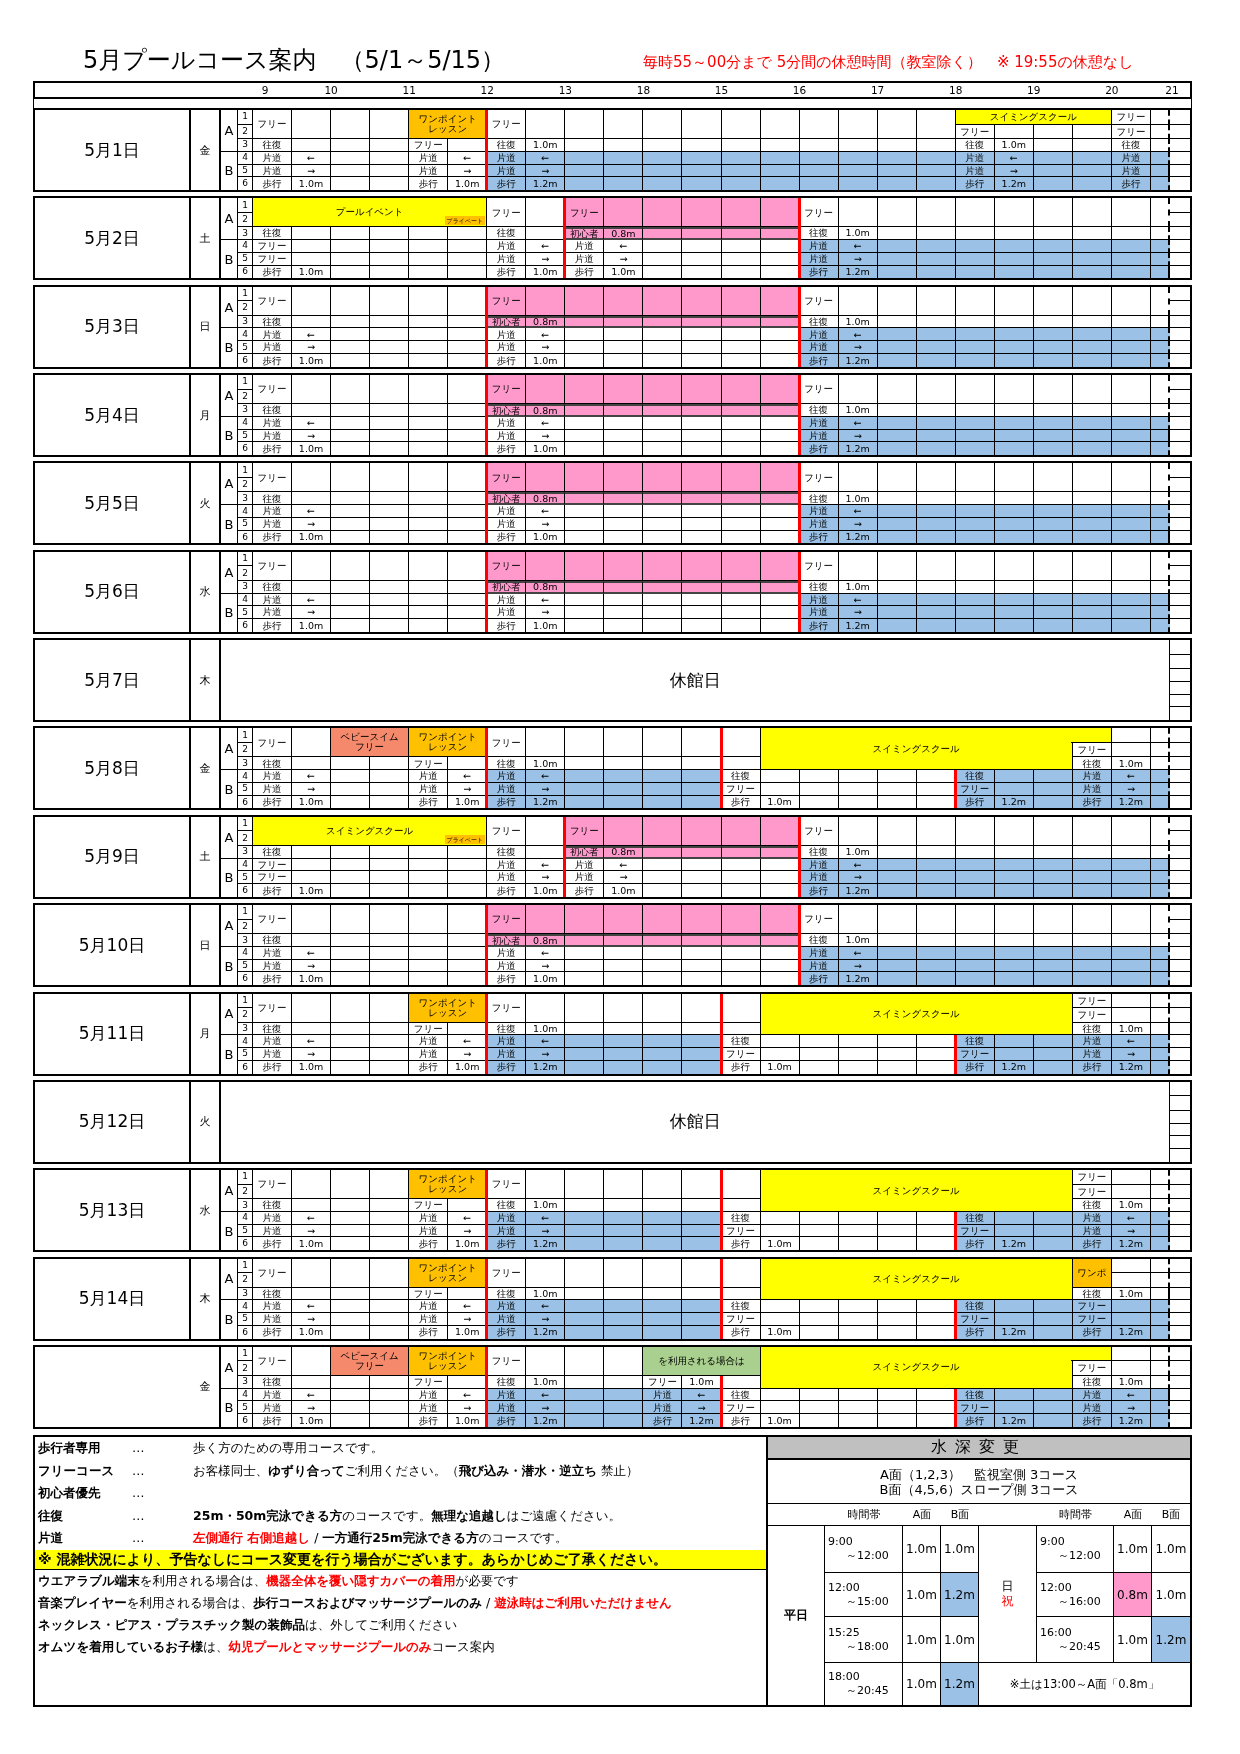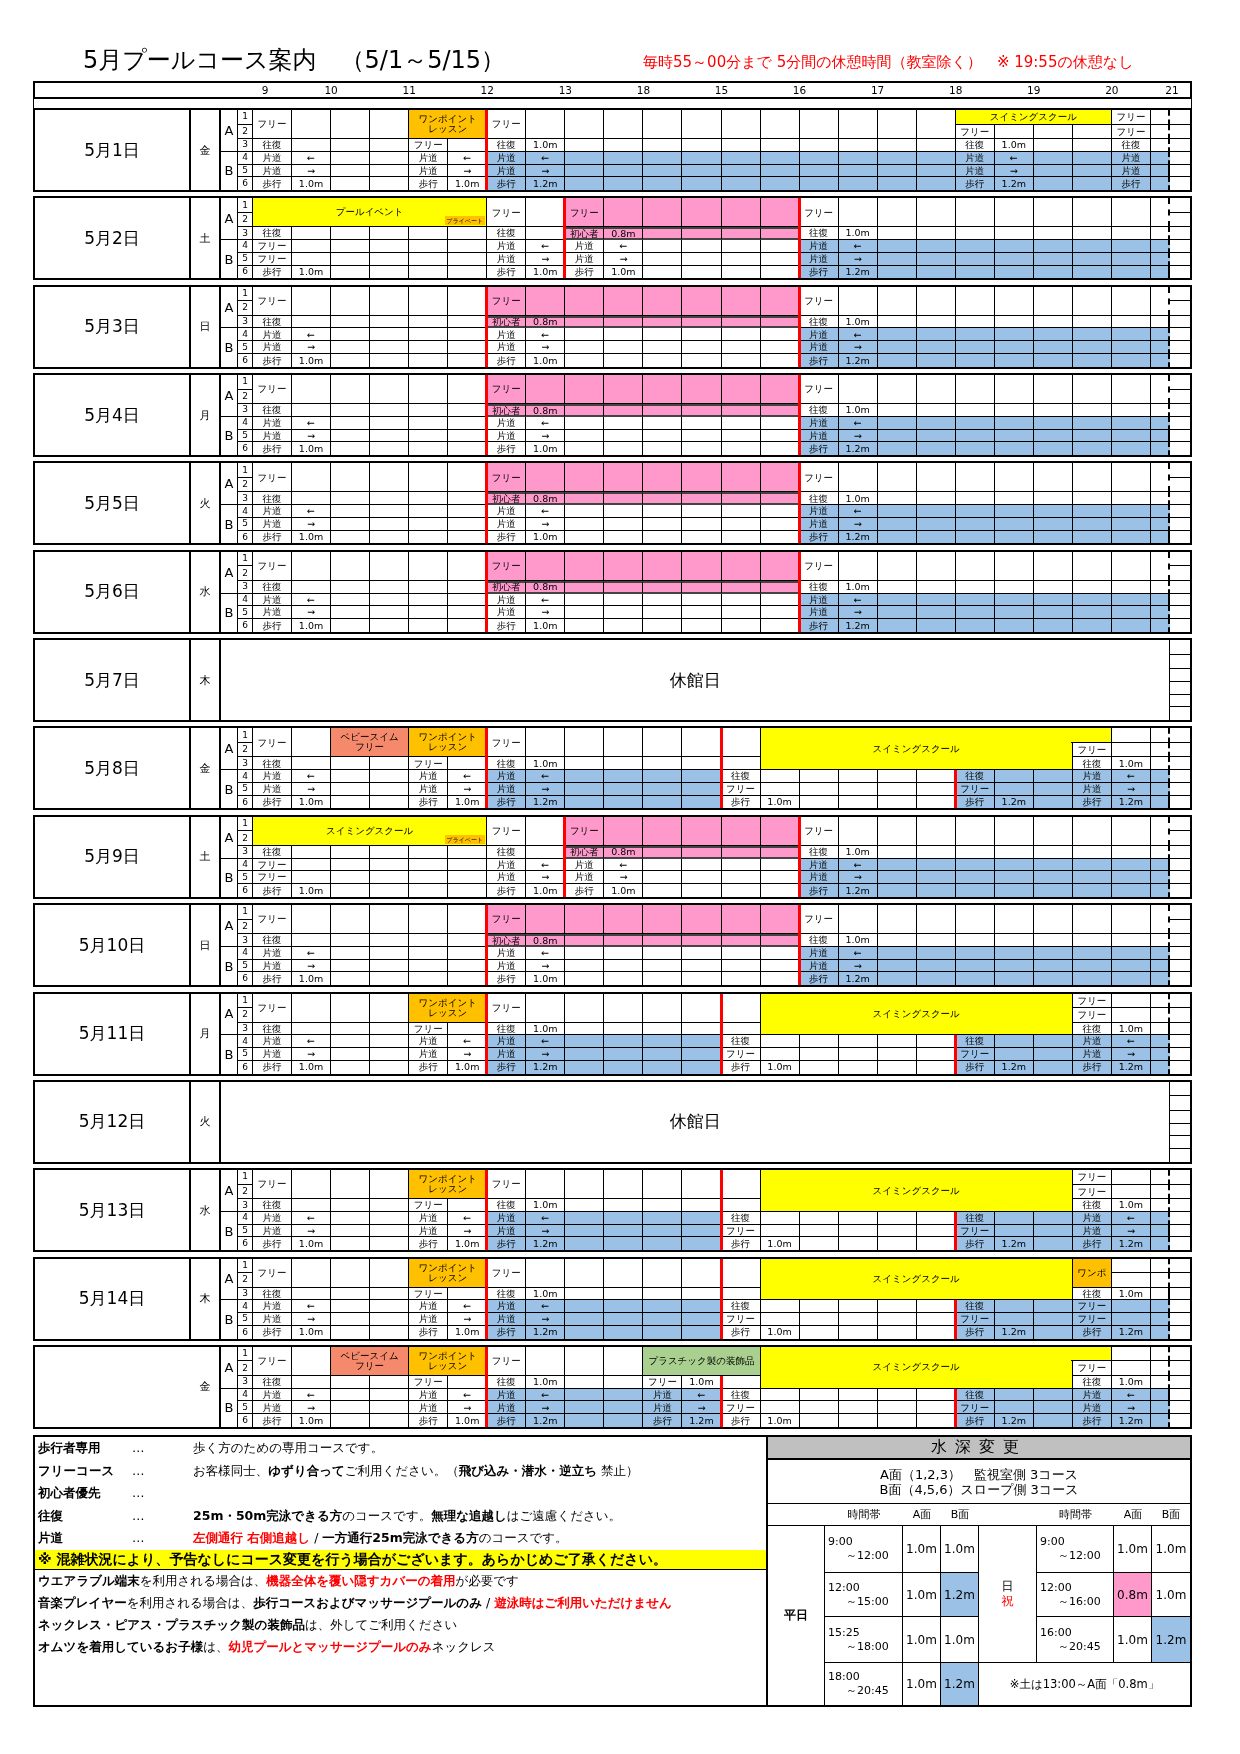--- a/index.html
+++ b/index.html
@@ -2840,21 +2840,21 @@
       <div class="c lastcol" style="grid-area: 1 / 29 / 2 / 30;"></div>
       <div class="c lastcol" style="grid-area: 2 / 29 / 3 / 30;"></div>
       <div class="c lastcol" style="grid-area: 3 / 29 / 4 / 30;"></div>
       <div class="c lastcol" style="grid-area: 4 / 29 / 5 / 30;"></div>
       <div class="c lastcol" style="grid-area: 5 / 29 / 6 / 30;"></div>
       <div class="c lastcol lastrow" style="grid-area: 6 / 29 / 7 / 30;"></div>
       <div class="blk" style="grid-area: 1 / 7 / 3 / 9; background: rgb(244, 137, 108);"><span class="blk-t">ベビースイム
 フリー</span></div>
       <div class="blk" style="grid-area: 1 / 9 / 3 / 11; background: rgb(255, 192, 0);"><span class="blk-t">ワンポイント
 レッスン</span></div>
-      <div class="blk" style="grid-area: 1 / 15 / 3 / 18; background: rgb(169, 208, 142);"><span class="blk-t">プラスチック製の装飾品</span></div>
+      <div class="blk" style="grid-area: 1 / 15 / 3 / 18; background: rgb(169, 208, 142);"><span class="blk-t">を利用される場合は</span></div>
       <div class="blk" style="grid-area: 1 / 18 / 4 / 26; background: rgb(255, 255, 0);"><span class="blk-t">スイミングスクール</span></div>
       <div class="blk cont" style="grid-area: 1 / 26 / 2 / 27; background: rgb(255, 255, 0);"><span class="blk-t"></span></div>
       <div class="rl" style="grid-area: 1 / 11 / 7 / 12; background: rgb(255, 0, 0);"></div>
       <div class="rl" style="grid-area: 3 / 17 / 7 / 18; background: rgb(255, 0, 0);"></div>
       <div class="rl" style="grid-area: 4 / 23 / 7 / 24; background: rgb(255, 0, 0);"></div>
     </div>
   </div>
 
 <div class="guide">
   <div id="course-items">
@@ -2881,21 +2881,21 @@
         <span class="nm">片道</span>
         <span class="sp">…</span>
         <span class="ds"><span class="red">左側通行 右側追越し</span><span> / </span><span class="bold">一方通行25m完泳できる方</span><span>のコースです。</span></span>
       </div>
     </div>
   <div class="g-note" id="cg-note" style="background: rgb(255, 255, 0);">※ 混雑状況により、予告なしにコース変更を行う場合がございます。あらかじめご了承ください。</div>
   <div id="usage-items">
       <div class="u-row"><span class="bold">ウエアラブル端末</span><span>を利用される場合は、</span><span class="red">機器全体を覆い隠すカバーの着用</span><span>が必要です</span></div>
       <div class="u-row"><span class="bold">音楽プレイヤー</span><span>を利用される場合は、</span><span class="bold">歩行コースおよびマッサージプールのみ</span><span> / </span><span class="red">遊泳時はご利用いただけません</span></div>
       <div class="u-row"><span class="bold">ネックレス・ピアス・プラスチック製の装飾品</span><span>は、外してご利用ください</span></div>
-      <div class="u-row"><span class="bold">オムツを着用しているお子様</span><span>は、</span><span class="red">幼児プールとマッサージプールのみ</span><span>ネックレス</span></div>
+      <div class="u-row"><span class="bold">オムツを着用しているお子様</span><span>は、</span><span class="red">幼児プールとマッサージプールのみ</span><span>コース案内</span></div>
     </div>
 </div>
 
 <div class="depth" id="depth">
   <div class="d hd" id="d-hd" style="grid-area: 1 / 1 / auto / 9; background: rgb(192, 192, 192);">水深変更</div>
   <div class="d desc" style="grid-row:2;grid-column:1/9">
     <span>A面（1,2,3）　監視室側 3コース</span>
     <span>B面（4,5,6）スロープ側 3コース</span>
   </div>
   <div class="d ch" style="grid-row:3;grid-column:1"></div>

